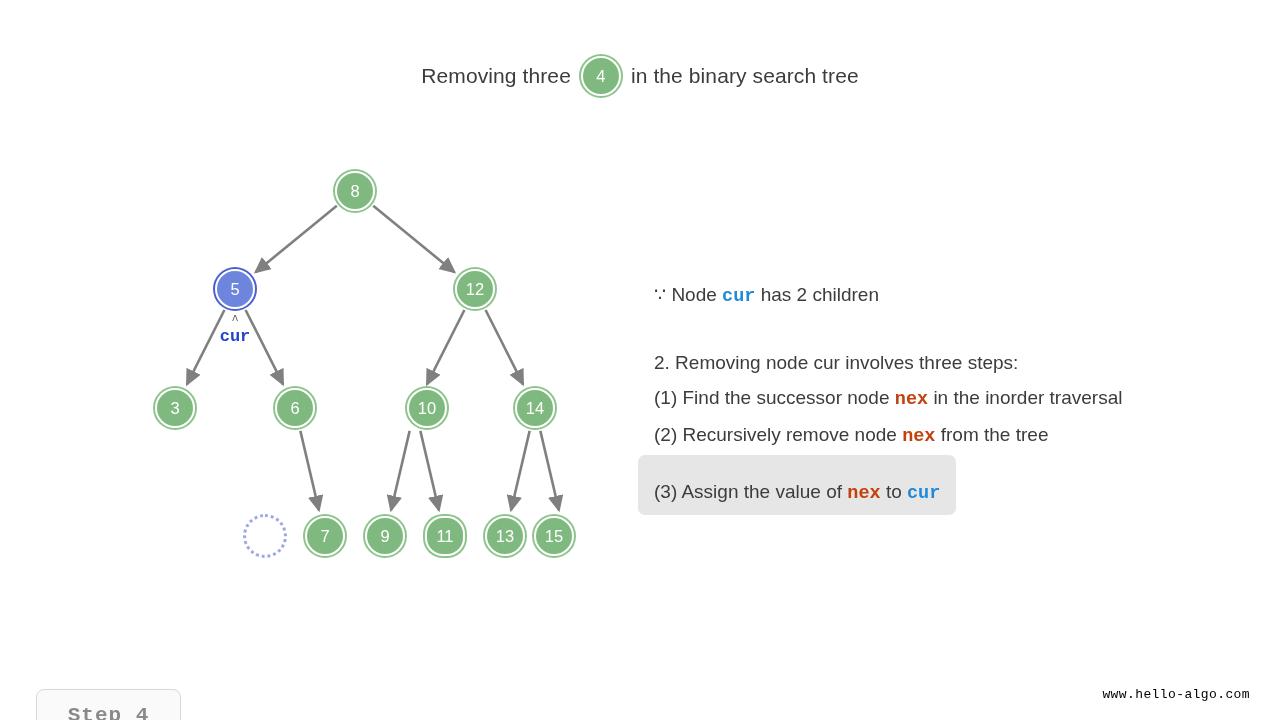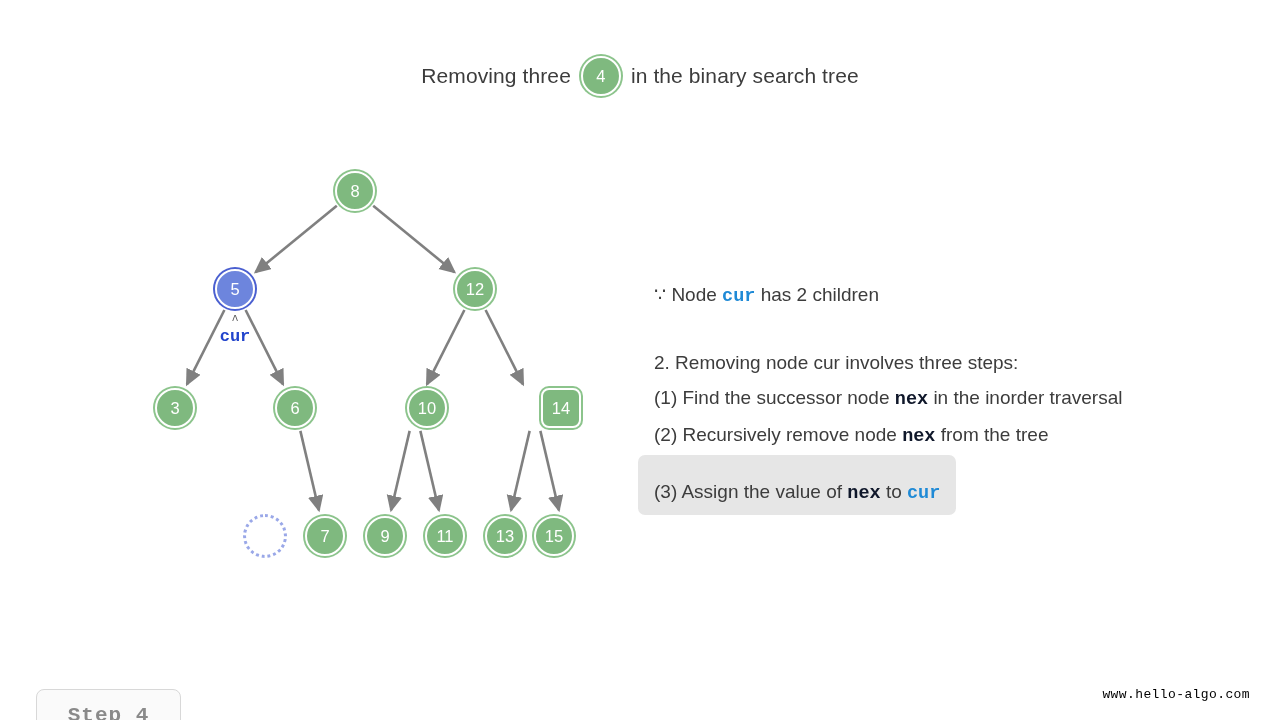--- a/index.html
+++ b/index.html
@@ -129,21 +129,21 @@
   #explain .line { white-space: nowrap; line-height: 26px; }
   .gap-a { height: 36px; }
   .gap-b { height: 40px; }
   .step-line { margin-top: 9px; }
   .mono-var {
     font-family: "Liberation Mono", monospace;
     font-weight: bold;
     font-size: 18.5px;
   }
   .v-cur  { color: #1f8ad6; }
-  .v-nex  { color: #0f172a; }
+  .v-nex  { color: #c2410c; }
   .highlight-row {
     display: inline-block;
     background: #e6e6e6;
     border-radius: 7px;
     padding: 24px 16px 8px 16px;
     margin-top: 5px;
     margin-left: -16px;
   }
 
   
@@ -212,24 +212,24 @@
       </g>
   </svg>
 
   <div id="node-group">
       <div class="node green" style="left: 335px; top: 171px;">8</div>
       <div class="node blue" style="left: 215px; top: 269px;">5</div>
       <div class="node green" style="left: 455px; top: 269px;">12</div>
       <div class="node green" style="left: 155px; top: 388px;">3</div>
       <div class="node green" style="left: 275px; top: 388px;">6</div>
       <div class="node green" style="left: 395px; top: 388px; margin-left: 12px;">10</div>
-      <div class="node green" style="left: 541px; top: 388px; border-radius: 8px;">14</div>
+      <div class="node green" style="left: 515px; top: 388px;">14</div>
       <div class="node green" style="left: 305px; top: 516px;">7</div>
       <div class="node green" style="left: 365px; top: 516px;">9</div>
-      <div class="node green" style="left: 425px; top: 516px;">11</div>
+      <div class="node green" style="left: 425px; top: 516px; border-radius: 18px;">11</div>
       <div class="node green" style="left: 485px; top: 516px;">13</div>
       <div class="node green" style="left: 534px; top: 516px;">15</div>
       <div class="node-ghost" style="left: 243px; top: 514px;"></div>
     </div>
 
   <div id="cur-pointer">
     <span class="caret">^</span>
     <span class="cur-label">cur</span>
   </div>
 </div>

